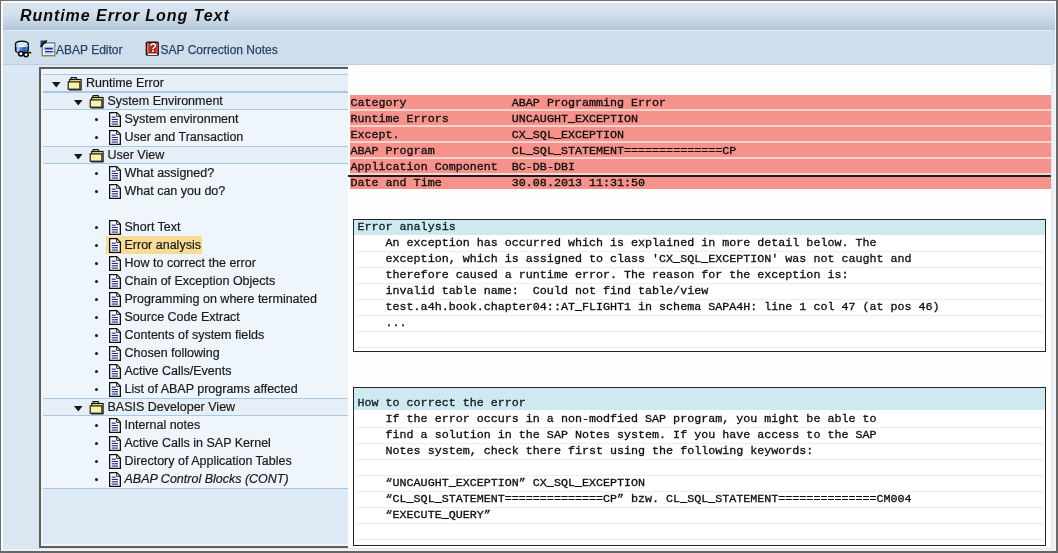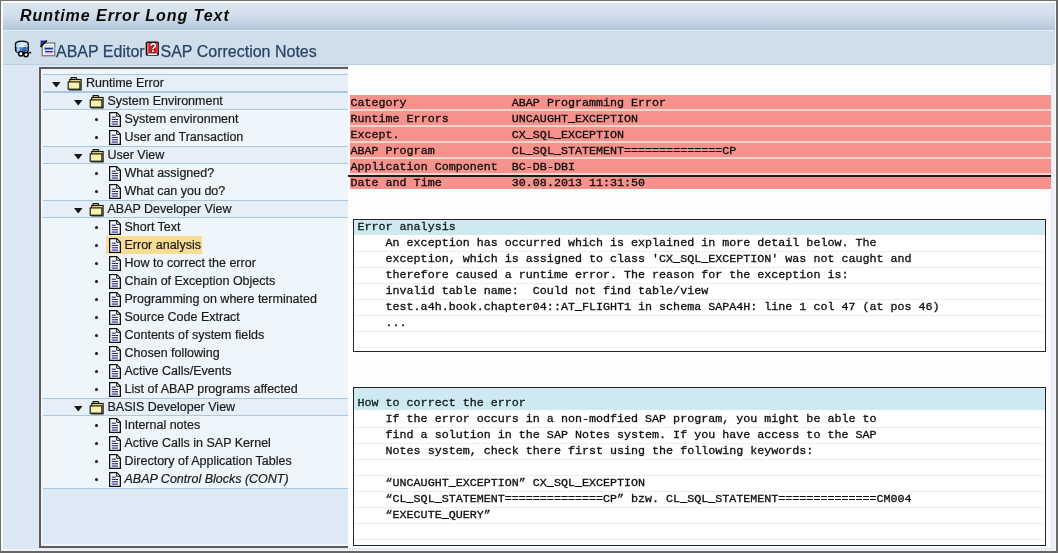--- a/index.html
+++ b/index.html
@@ -6,21 +6,21 @@
   body{width:1058px;height:553px;position:relative;overflow:hidden;
        background:#dbe7f3;font-family:"Liberation Sans",sans-serif;}
   .abs{position:absolute;}
   #frame-dark{position:absolute;left:0;top:0;width:1055px;height:550px;border:1px solid #6f6f6f;border-bottom:2px solid #666;border-right:2px solid #6a6a6a;z-index:50;pointer-events:none;}
   #frame-light{position:absolute;left:1px;top:1px;width:1052px;height:545.5px;border:2px solid #f7f9fb;border-right:2px solid #f5f8fa;border-bottom:2.5px solid #eef2f6;z-index:49;pointer-events:none;}
   #titlebar{left:3px;top:2px;width:1053px;height:28px;
     background:linear-gradient(#dae5ef 0%,#d3e0ec 45%,#c0d1e0 78%,#b2c6d9 100%);
     border-bottom:1px solid #e2eaf2;}
   #title{left:17px;top:5px;font-size:16px;font-weight:bold;font-style:italic;color:#0b0b0b;letter-spacing:0.95px;line-height:17px;}
   #toolbar{left:3px;top:31px;width:1053px;height:33px;background:#cfdeeb;border-bottom:1px solid #bccede;}
-  .tbtext{top:12px;font-size:16px;color:#2a4468;-webkit-text-stroke:0.25px #2a4468;}
+  .tbtext{top:12px;font-size:12px;color:#2a4468;-webkit-text-stroke:0.25px #2a4468;}
   #content{left:3px;top:65px;width:1049px;height:483px;background:#dbe7f3;}
   #tree{left:5px;top:67px;width:337px;height:477px;background:#dde9f5;
         border:2px solid #5d5d5d;box-shadow:inset 0 0 0 2px #f1f3f5;margin-left:34px;}
   #treerows{left:2px;top:2px;width:333px;height:418px;background:#eef5fb;}
   .trow{position:absolute;left:0;width:333px;height:18px;}
   .frow{background:#e6eff8;border-top:1px solid #a9c7e0;border-bottom:1px solid #a9c7e0;height:16px;}
   .tlabel{position:absolute;top:2px;font-size:12.5px;color:#1a1a1a;white-space:pre;-webkit-text-stroke:0.2px #1a1a1a;}
   .frow .tlabel{top:1px;}
   .hl{position:absolute;background:#f8dc93;height:18px;}
   .tri{position:absolute;width:8.5px;height:5.5px;background:#161616;clip-path:polygon(0 0,100% 0,50% 100%);top:7px;}
@@ -151,29 +151,20 @@
 <span class="blt" style="left:52px;"></span>
 <svg class="ticon" style="left:65.5px;top:1.5px;" width="12" height="15" viewBox="0 0 12 15">
 <path d="M0.65 0.65 L7.7 0.65 L11.35 4.3 L11.35 14.35 L0.65 14.35 Z" fill="#ffffff" stroke="#0f0f0f" stroke-width="1.3"></path>
 <path d="M7.7 0.65 L7.7 4.3 L11.35 4.3 Z" fill="#ffffff" stroke="#0f0f0f" stroke-width="1"></path>
 <rect x="2.7" y="4.6" width="4.1" height="1.15" fill="#2a2a85"></rect>
 <rect x="2.7" y="6.9" width="6.3" height="1.15" fill="#2a2a85"></rect>
 <rect x="2.7" y="9.2" width="6.3" height="1.15" fill="#2a2a85"></rect>
 <rect x="2.7" y="11.5" width="6.3" height="1.15" fill="#2a2a85"></rect>
 </svg>
 <div class="tlabel" style="left:81.5px;">What can you do?</div>
-</div>
-<div class="trow frow" style="top:129px;">
-<span class="tri" style="left:31px;"></span>
-<svg class="ticon" style="left:43.5px;top:2px;" width="17" height="14" viewBox="0 0 17 14">
-<path d="M6 0.6 L11.3 0.6 L11.9 2.5 L6 2.5 Z" fill="#f6eea2" stroke="#141414" stroke-width="1.1" stroke-linejoin="round"></path>
-<rect x="4.7" y="2.5" width="11.4" height="10.4" fill="#f2e17a" stroke="#141414" stroke-width="1.15"></rect>
-<rect x="3.2" y="4.9" width="11.7" height="7.3" fill="#f9f2ac" stroke="#141414" stroke-width="1.15"></rect>
-</svg>
-<div class="tlabel" style="left:64.5px;">ABAP Developer View</div>
 </div>
 <div class="trow" style="top:147px;">
 <span class="blt" style="left:52px;"></span>
 <svg class="ticon" style="left:65.5px;top:1.5px;" width="12" height="15" viewBox="0 0 12 15">
 <path d="M0.65 0.65 L7.7 0.65 L11.35 4.3 L11.35 14.35 L0.65 14.35 Z" fill="#ffffff" stroke="#0f0f0f" stroke-width="1.3"></path>
 <path d="M7.7 0.65 L7.7 4.3 L11.35 4.3 Z" fill="#ffffff" stroke="#0f0f0f" stroke-width="1"></path>
 <rect x="2.7" y="4.6" width="4.1" height="1.15" fill="#2a2a85"></rect>
 <rect x="2.7" y="6.9" width="6.3" height="1.15" fill="#2a2a85"></rect>
 <rect x="2.7" y="9.2" width="6.3" height="1.15" fill="#2a2a85"></rect>
 <rect x="2.7" y="11.5" width="6.3" height="1.15" fill="#2a2a85"></rect>

